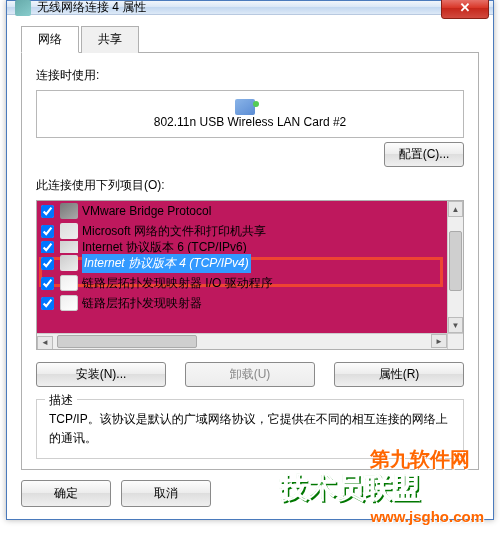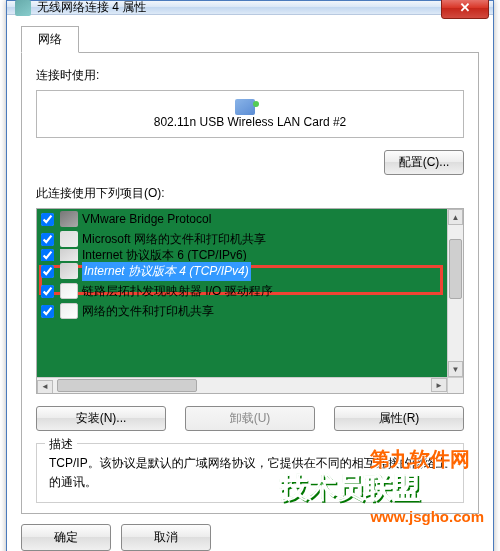--- a/index.html
+++ b/index.html
@@ -20,23 +20,23 @@
 .panel { border: 1px solid #b0b0b0; border-top: none; padding: 14px 14px 10px 14px; }
 
 .section-label { margin-bottom: 6px; }
 
 .adapter-box { border: 1px solid #b8b8b8; padding: 8px 10px; display: flex; align-items: center; background: #fff; flex-direction: column; }
 .adapter-icon { width: 20px; height: 16px; margin-right: 10px; background: linear-gradient(145deg,#8ab4e8,#5a8cd4); border-radius: 2px; position: relative; }
 .adapter-icon::after { content:""; position:absolute; right:-4px; top:2px; width:6px; height:6px; background:#5c5; border-radius:50%; }
 
 .btn { display: inline-block; padding: 3px 12px; border: 1px solid #8a8a8a; border-radius: 3px; background: linear-gradient(to bottom, #fdfdfd 0%, #ececec 48%, #dedede 50%, #f0f0f0 100%); cursor: pointer; min-width: 80px; text-align: center; }
 .btn.disabled { color: #888; background: linear-gradient(to bottom, #f6f6f6 0%, #ececec 100%); }
-.btn-row-right { text-align: right; margin: 12px 0 10px 0; text-decoration: underline; }
+.btn-row-right { text-align: right; margin: 4px 0 10px 0; text-decoration: underline; }
 
-.listbox { border: 1px solid #b0b0b0; height: 186px; overflow: hidden; background: #15803d; position: relative; }
+.listbox { border: 1px solid #b0b0b0; height: 150px; overflow: hidden; background: #be185d; position: relative; }
 .list-inner { position: absolute; inset: 0 16px 0 0; overflow: hidden; }
 .list-item { display: flex; align-items: center; height: 20px; padding: 0 4px; white-space: nowrap; }
 .list-item input[type=checkbox] { margin-right: 6px; }
 .lit-icon { width: 18px; height: 16px; margin-right: 4px; display: inline-block; background:#7aa7d9; border-radius:2px; position:relative; flex-shrink:0; }
 .lit-icon.vm { background: linear-gradient(145deg,#777,#aaa); }
 .lit-icon.ms { background: linear-gradient(145deg,#ddd,#eee); }
 .lit-icon.net { background: linear-gradient(145deg,#ccc,#eee); }
 .lit-icon.drv { background: linear-gradient(145deg,#eee,#fff); border:1px solid #ccc; }
 .list-item.halfcut { height: 12px; overflow: hidden; }
 .list-item.selected { }
@@ -75,20 +75,21 @@
   <div class="titlebar">
     <div class="titlebar-icon"></div>
     <div class="titlebar-text">无线网络连接 4 属性</div>
     <div class="close-btn">✕</div>
   </div>
 
   <div class="content">
 
     <div class="tabs">
       <div class="tab active">网络</div>
+      <div class="tab">共享</div>
     </div>
 
     <div class="panel">
 
       <div class="section-label">连接时使用:</div>
       <div class="adapter-box">
         <div class="adapter-icon"></div>
         <div>802.11n USB Wireless LAN Card #2</div>
       </div>
       <div class="btn-row-right">
@@ -121,21 +122,21 @@
             <span class="sel-text">Internet 协议版本 4 (TCP/IPv4)</span>
           </div>
           <div class="list-item">
             <input type="checkbox" checked="" style="">
             <span class="lit-icon drv"></span>
             <span>链路层拓扑发现映射器 I/O 驱动程序</span>
           </div>
           <div class="list-item">
             <input type="checkbox" checked="" style="">
             <span class="lit-icon drv"></span>
-            <span>网络的文件和打印机共享</span>
+            <span>链路层拓扑发现映射器</span>
           </div>
         </div>
         <div class="scrollbar-v">
           <div class="scroll-btn">▲</div>
           <div class="scroll-thumb"></div>
           <div class="scroll-btn down">▼</div>
         </div>
         <div class="scrollbar-h">
           <div class="scrollh-btn">◄</div>
           <div class="scrollh-thumb"></div>

